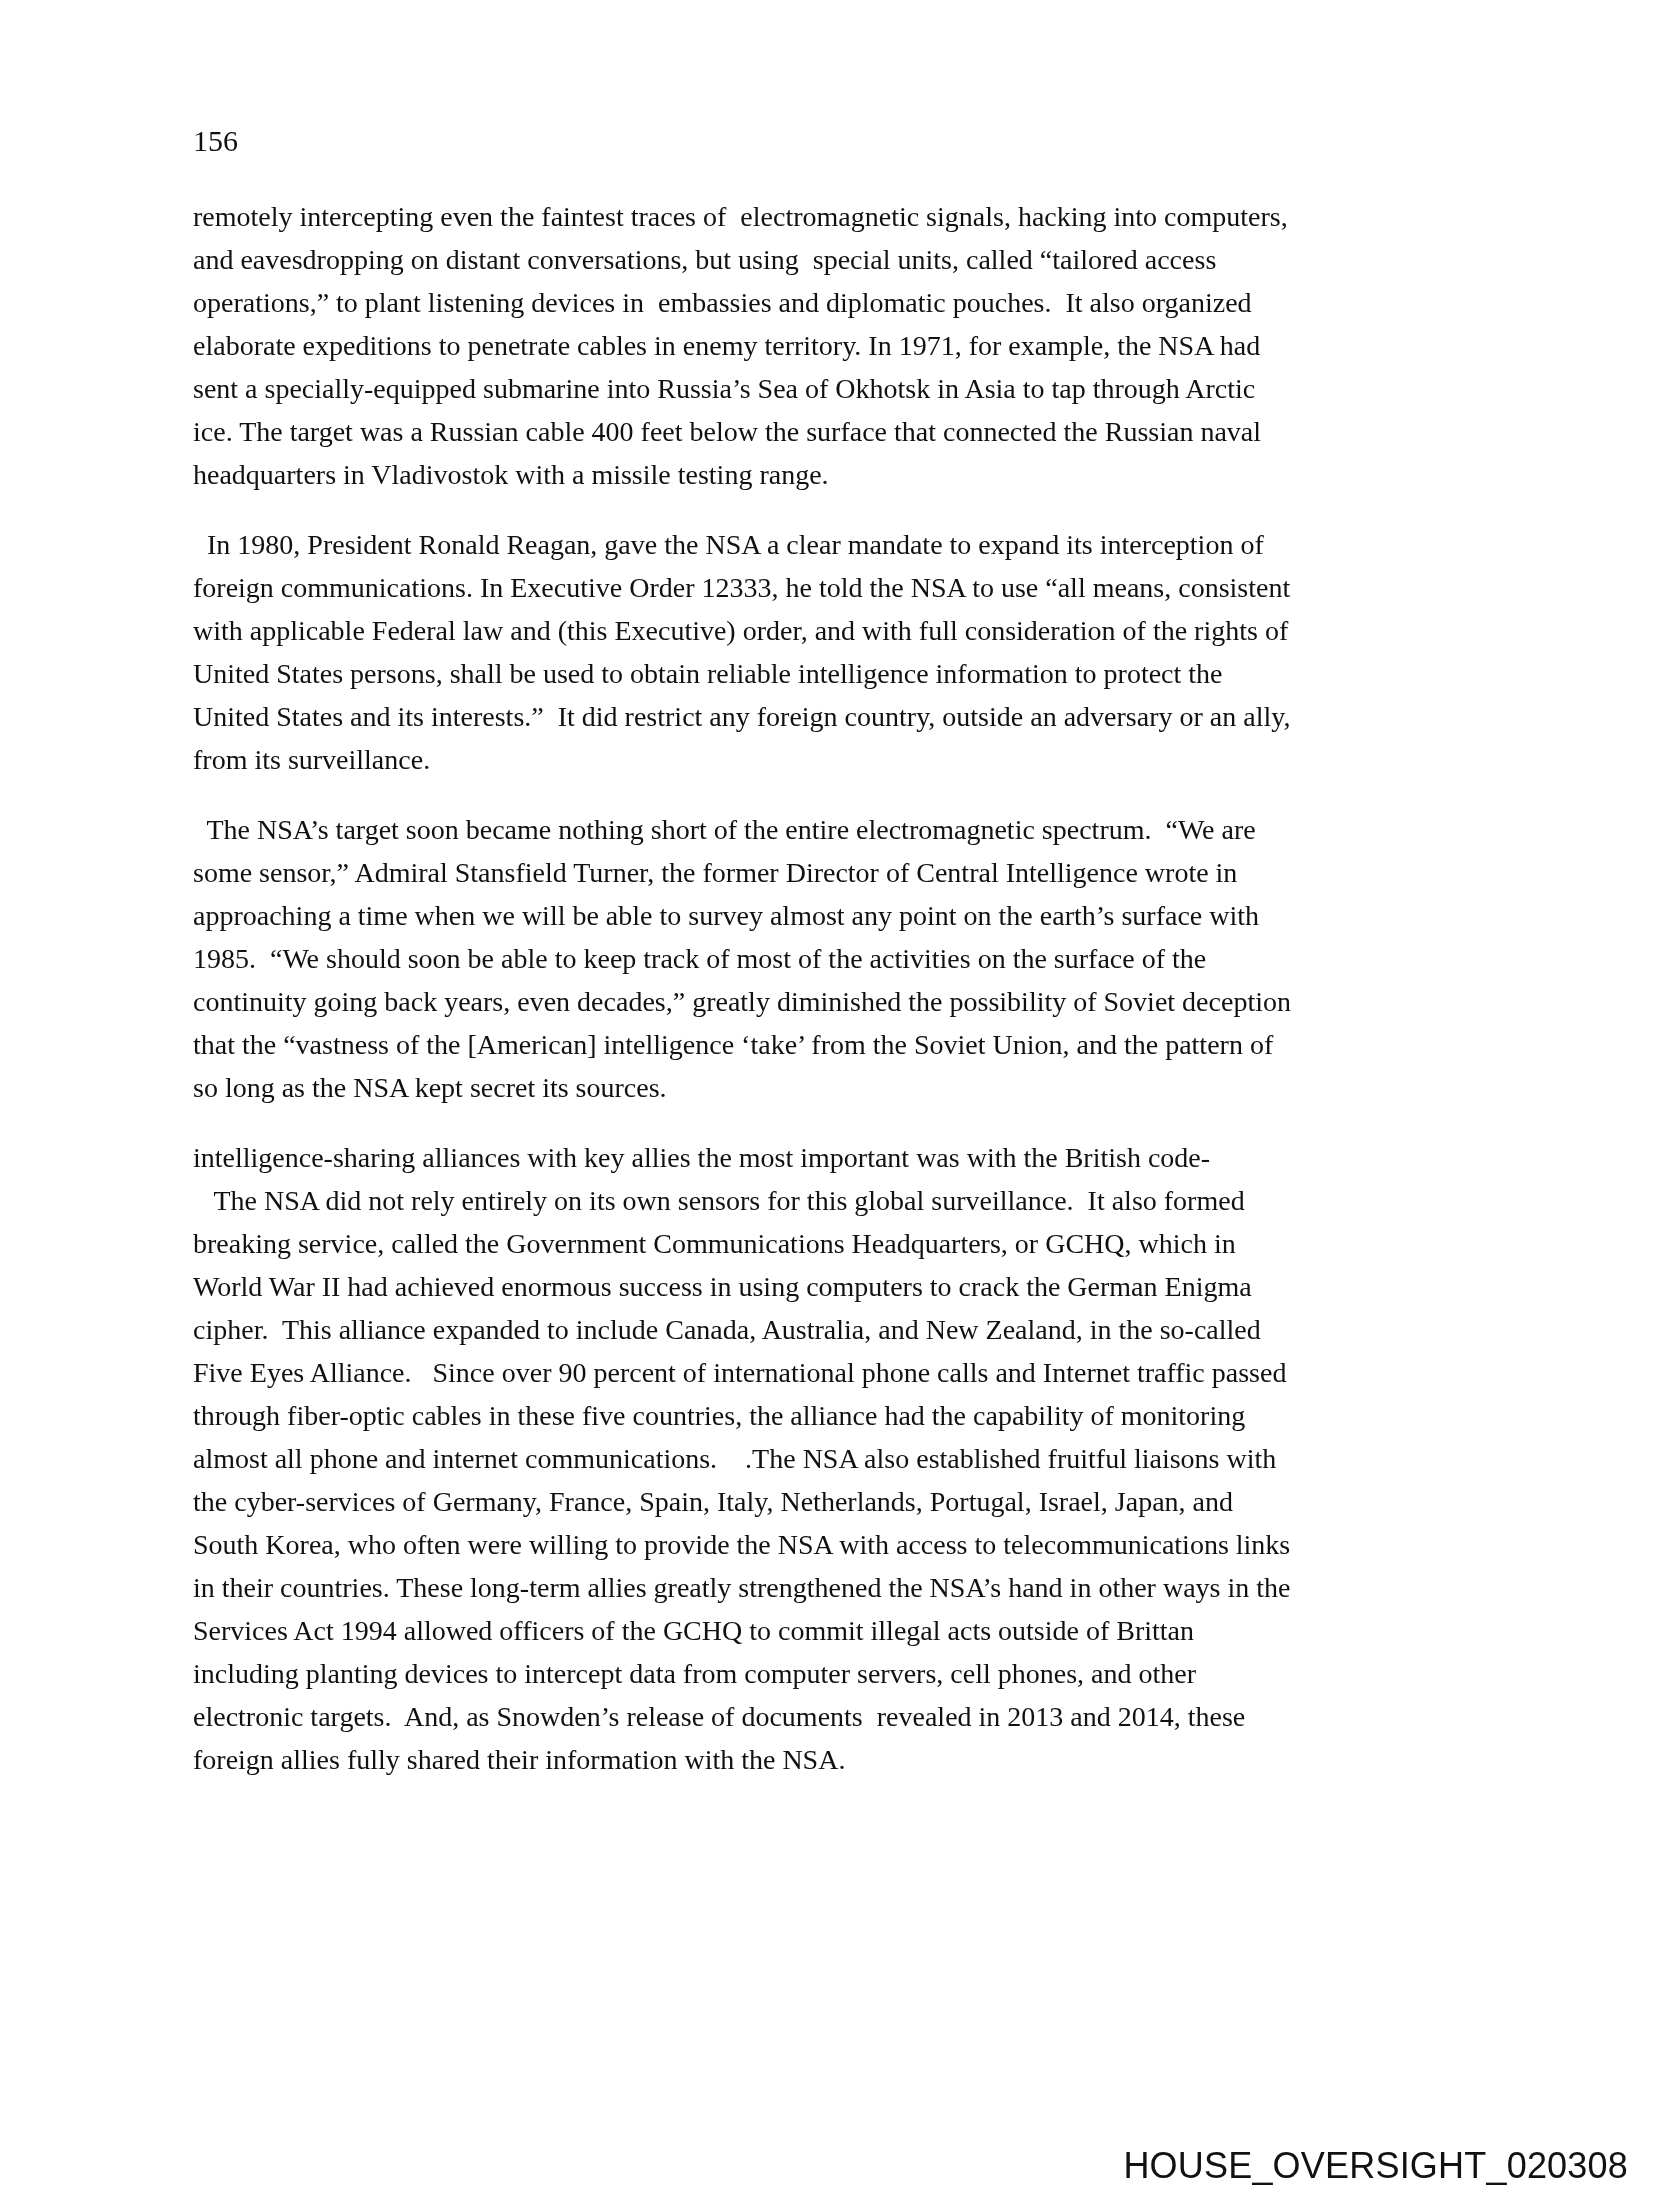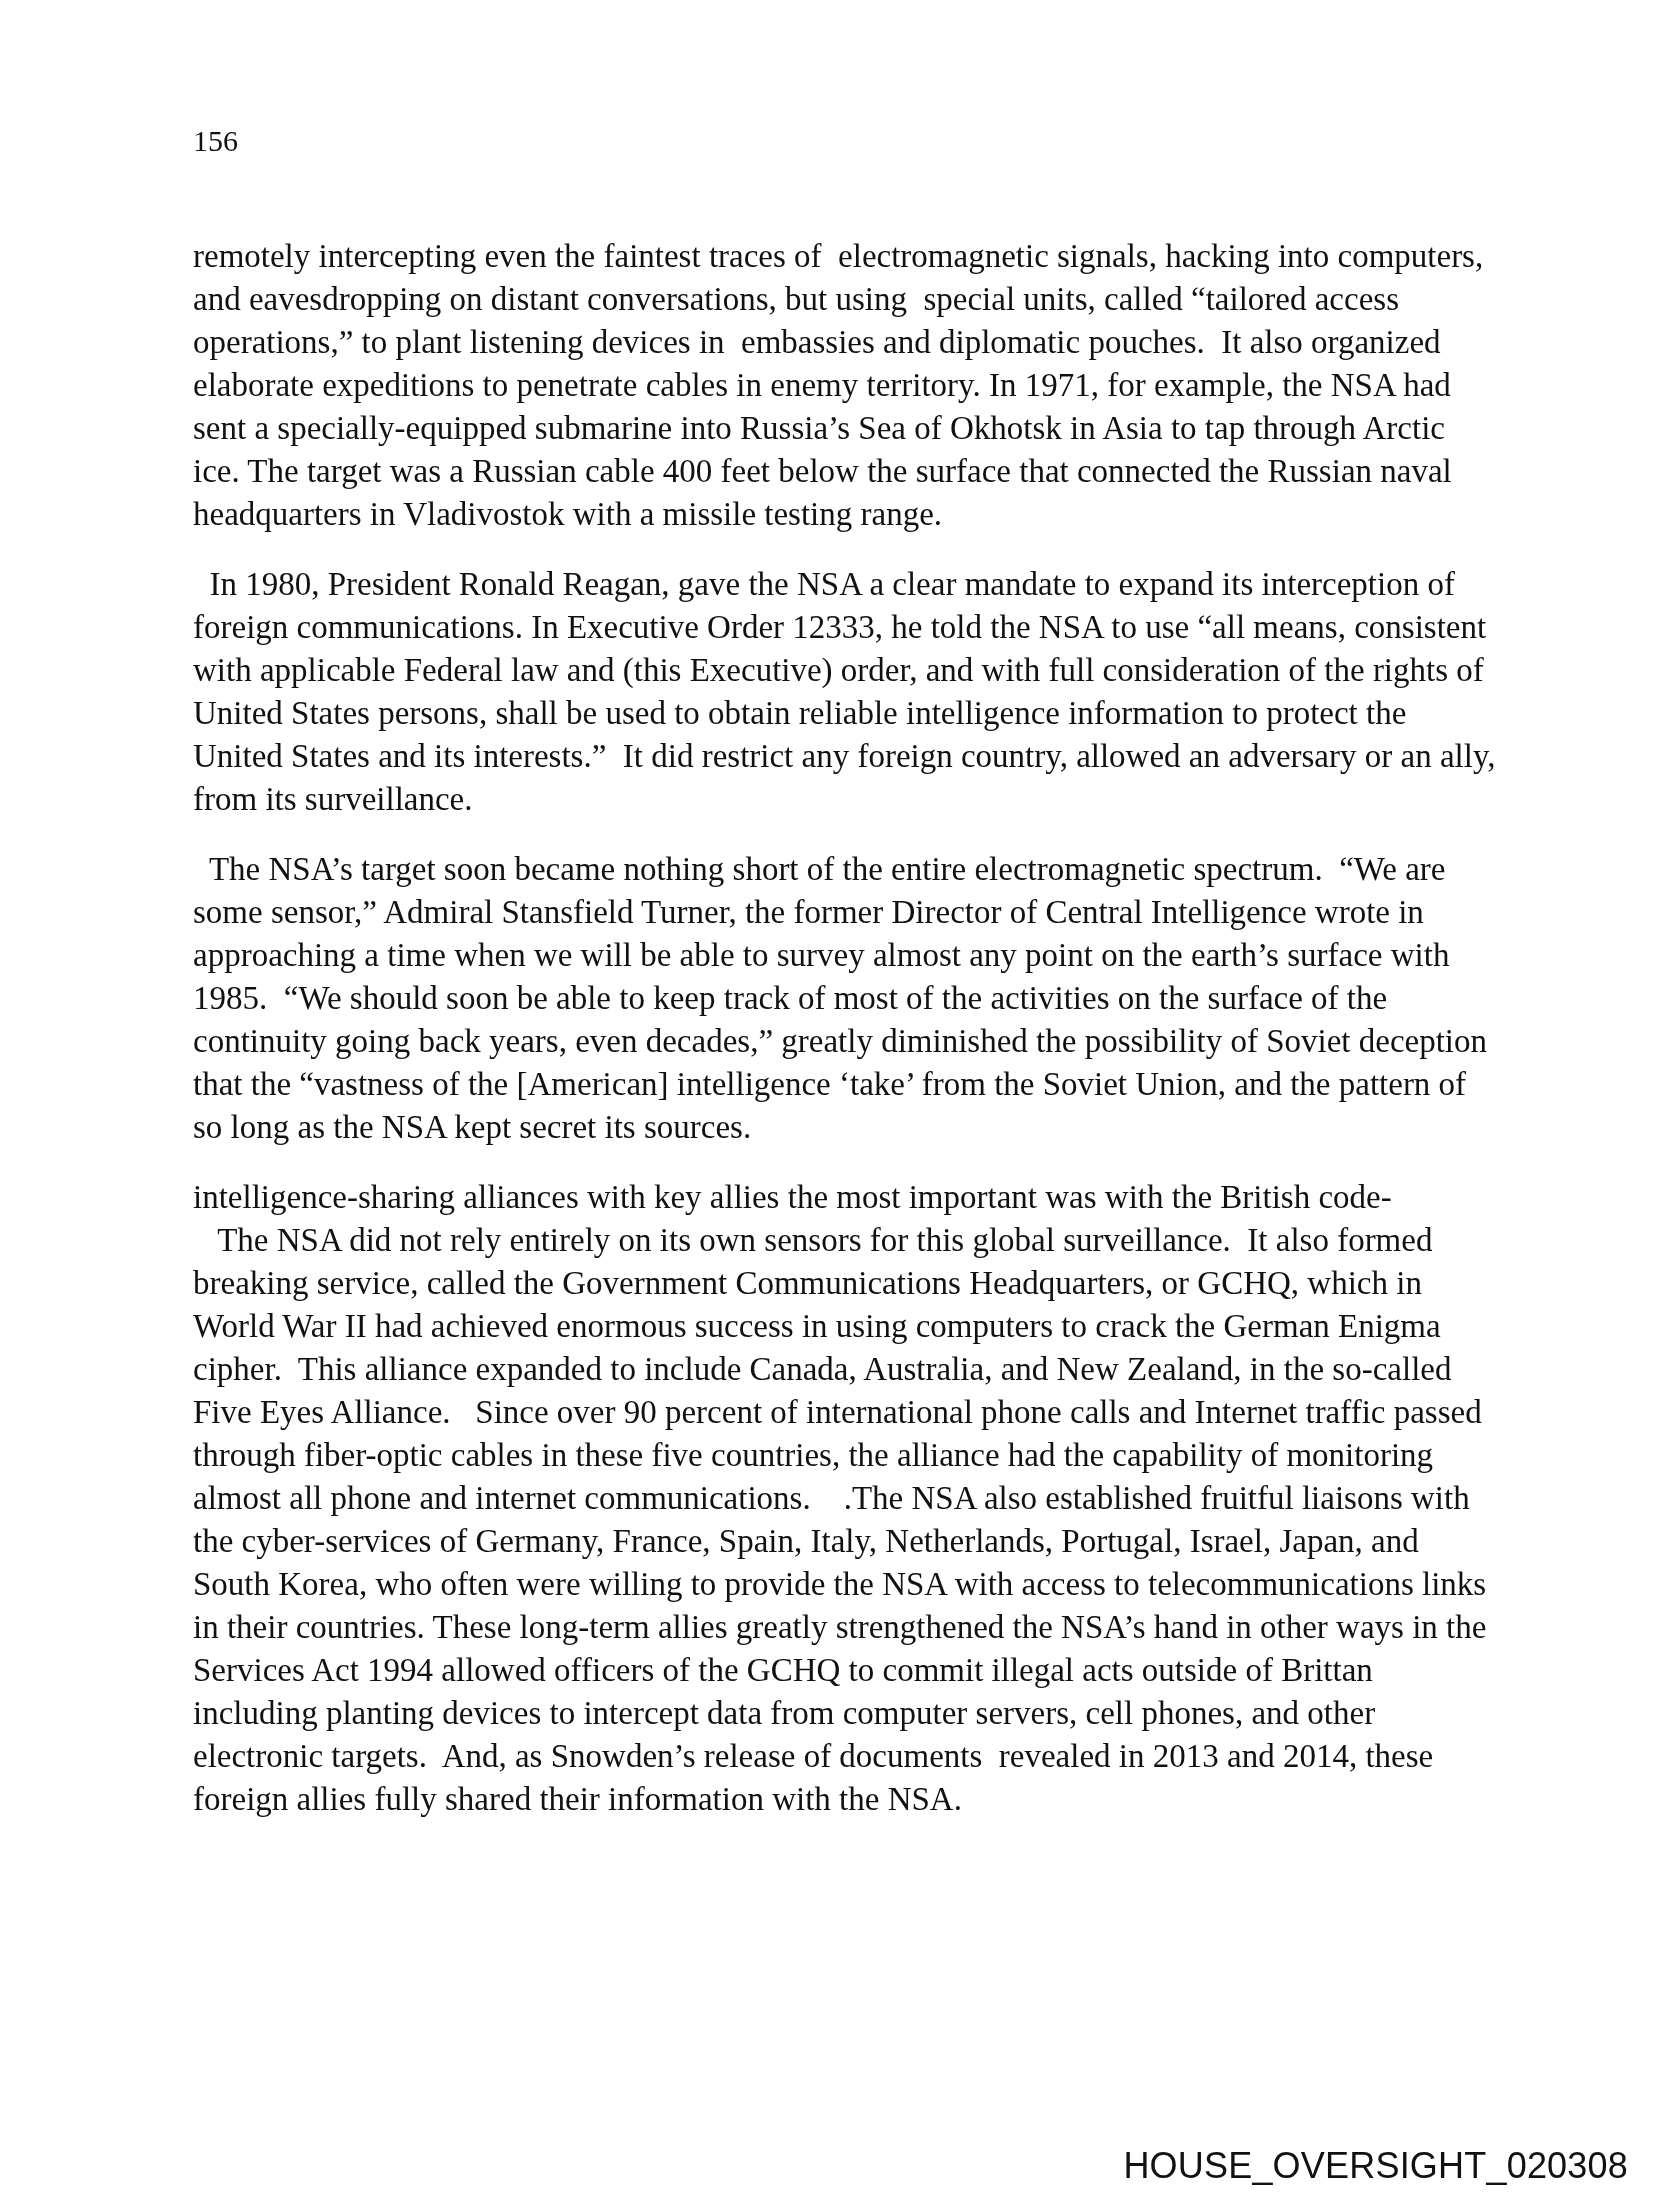--- a/index.html
+++ b/index.html
@@ -22,23 +22,22 @@
       font-size: 30px;
       line-height: 39px;
       margin-top: 24px;
     }
     .body-text {
       position: absolute;
       left: 193px;
       top: 195px;
       width: 1280px;
       font-family: "Liberation Serif", serif;
-      font-size: 33px;
+      font-size: 28px;
       line-height: 43px;
-      margin-top: 40px;
     }
     .line {
       display: block;
       white-space: pre;
       height: 43px;
     }
     .para {
       margin: 0 0 27px 0;
     }
     .bates {
@@ -64,21 +63,21 @@
     <span class="line">elaborate expeditions to penetrate cables in enemy territory. In 1971, for example, the NSA had</span>
     <span class="line">sent a specially-equipped submarine into Russia’s Sea of Okhotsk in Asia to tap through Arctic</span>
     <span class="line">ice. The target was a Russian cable 400 feet below the surface that connected the Russian naval</span>
     <span class="line">headquarters in Vladivostok with a missile testing range.</span>
   </div>
   <div class="para">
     <span class="line">  In 1980, President Ronald Reagan, gave the NSA a clear mandate to expand its interception of</span>
     <span class="line">foreign communications. In Executive Order 12333, he told the NSA to use “all means, consistent</span>
     <span class="line">with applicable Federal law and (this Executive) order, and with full consideration of the rights of</span>
     <span class="line">United States persons, shall be used to obtain reliable intelligence information to protect the</span>
-    <span class="line">United States and its interests.”  It did restrict any foreign country, allowed an adversary or an ally,</span>
+    <span class="line">United States and its interests.”  It did restrict any foreign country, outside an adversary or an ally,</span>
     <span class="line">from its surveillance.</span>
   </div>
   <div class="para">
     <span class="line">  The NSA’s target soon became nothing short of the entire electromagnetic spectrum.  “We are</span>
     <span class="line">some sensor,” Admiral Stansfield Turner, the former Director of Central Intelligence wrote in</span>
     <span class="line">approaching a time when we will be able to survey almost any point on the earth’s surface with</span>
     <span class="line">1985.  “We should soon be able to keep track of most of the activities on the surface of the</span>
     <span class="line">continuity going back years, even decades,” greatly diminished the possibility of Soviet deception</span>
     <span class="line">that the “vastness of the [American] intelligence ‘take’ from the Soviet Union, and the pattern of</span>
     <span class="line">so long as the NSA kept secret its sources.</span>

